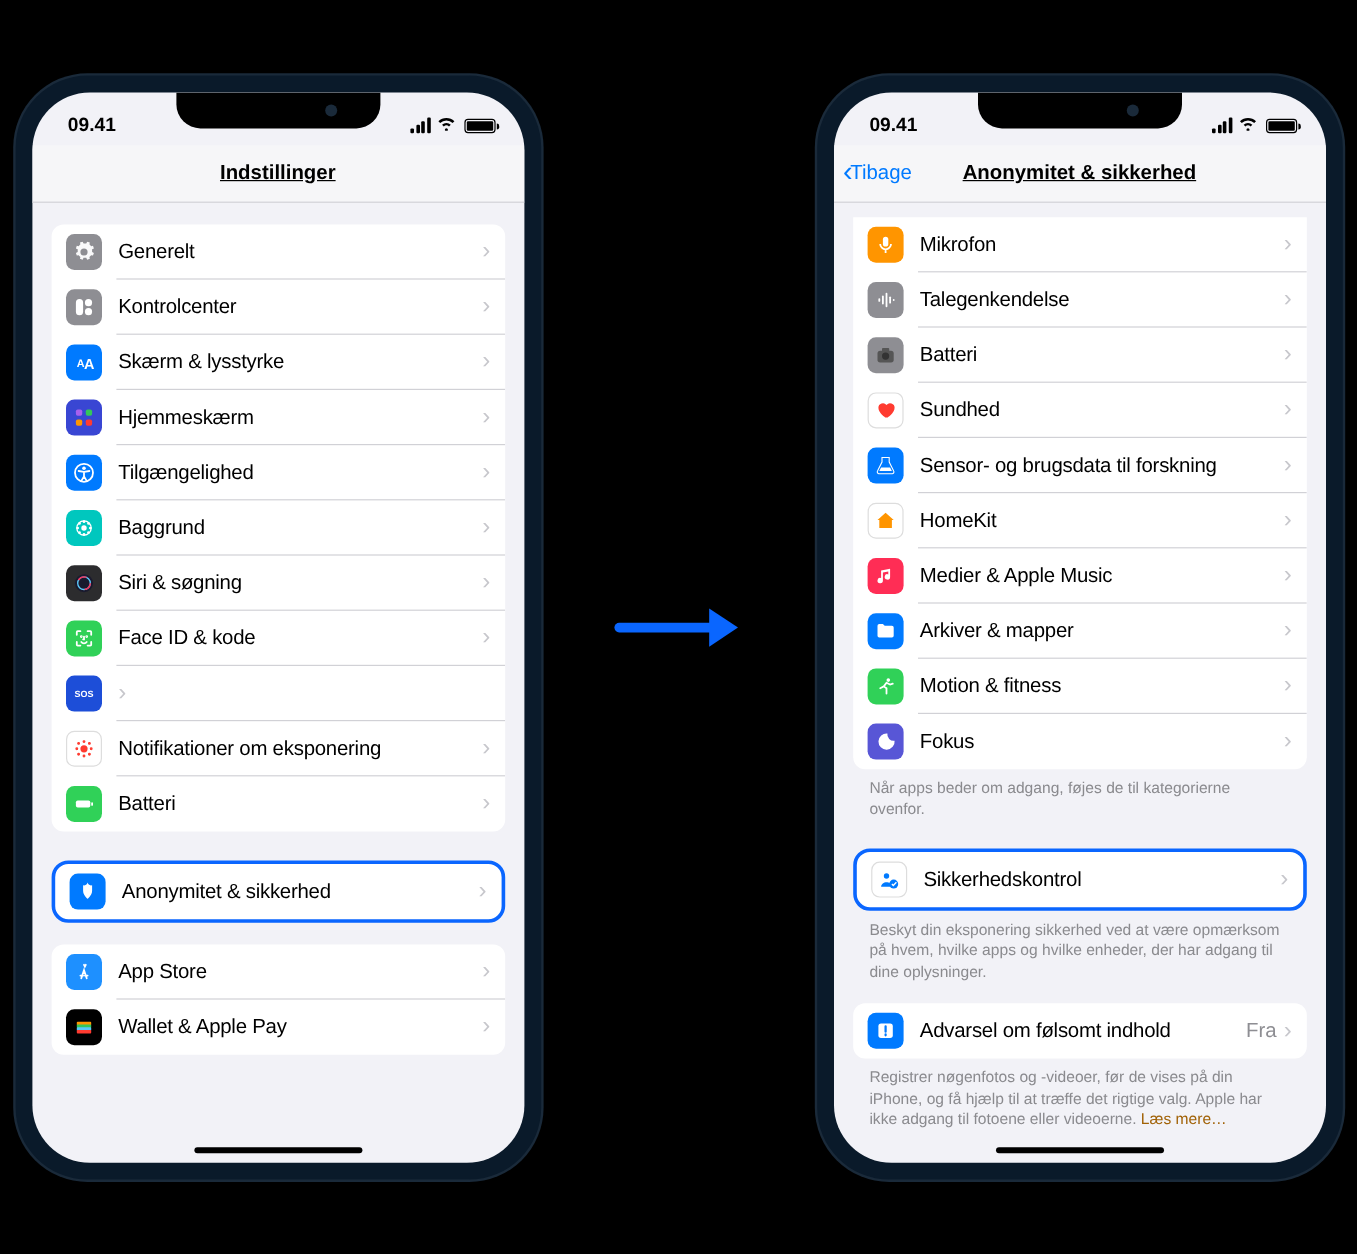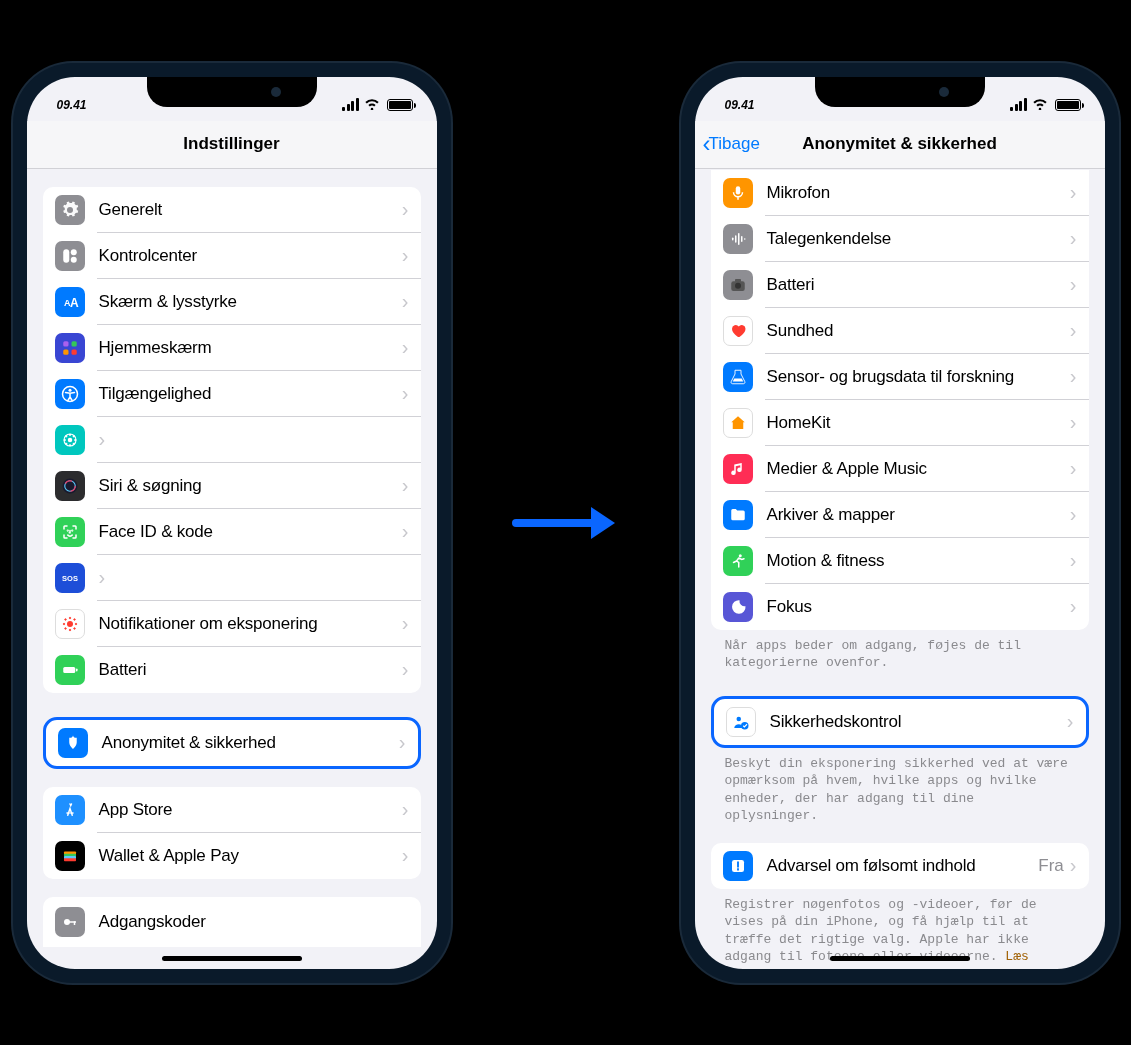--- a/index.html
+++ b/index.html
@@ -51,23 +51,22 @@
     height: 10px;
     background: #1a2a3a;
     border-radius: 50%;
   }
   .status-bar {
     height: 44px;
     display: flex;
     justify-content: space-between;
     align-items: center;
     padding: 12px 24px 0 30px;
-    font-size: 12px;
+    font-size: 16px;
     font-weight: 600;
-    font-style: italic;
   }
   .status-right { display: flex; align-items: center; gap: 4px; }
   .signal { display: flex; align-items: flex-end; gap: 1.5px; }
   .signal span { width: 3px; background: #000; border-radius: 1px; }
   .signal span:nth-child(1){height:4px}.signal span:nth-child(2){height:7px}
   .signal span:nth-child(3){height:10px}.signal span:nth-child(4){height:13px}
   .wifi { font-size: 16px; }
   .battery {
     width: 26px; height: 12px; border: 1.5px solid #000; border-radius: 3px;
     position: relative; margin-left: 2px;
@@ -75,20 +74,21 @@
   .battery::before { content:""; position:absolute; right:-4px; top:3px; width:2px; height:5px; background:#000; border-radius:0 2px 2px 0;}
   .battery::after { content:""; position:absolute; left:1px; top:1px; bottom:1px; right:1px; background:#000; border-radius:1px;}
   .nav-bar {
     height: 48px;
     display: flex;
     align-items: center;
     justify-content: center;
     border-bottom: 0.5px solid #d1d1d6;
     position: relative;
     background: #f6f6f8;
+    text-decoration: underline;
   }
   .nav-title { font-size: 17px; font-weight: 600; }
   .nav-back {
     position: absolute;
     left: 8px;
     display: flex;
     align-items: center;
     color: #007aff;
     font-size: 17px;
   }
@@ -148,21 +148,20 @@
   .chevron {
     color: #c7c7cc;
     font-size: 20px;
     font-weight: 300;
   }
   .footer-text {
     font-size: 13px;
     color: #8a8a8e;
     padding: 7px 14px 0 14px;
     line-height: 1.35;
-    font-family: Liberation Mono, monospace;
   }
   .footer-text .link { color: #a16207; }
   .home-indicator {
     position: absolute;
     bottom: 8px;
     left: 50%;
     transform: translateX(-50%);
     width: 140px;
     height: 5px;
     background: #000;
@@ -282,20 +281,21 @@
                 <circle cx="12" cy="5" r="1.5"></circle>
                 <circle cx="12" cy="19" r="1.5"></circle>
                 <circle cx="5" cy="12" r="1.5"></circle>
                 <circle cx="19" cy="12" r="1.5"></circle>
                 <circle cx="7" cy="7" r="1.5"></circle>
                 <circle cx="17" cy="7" r="1.5"></circle>
                 <circle cx="7" cy="17" r="1.5"></circle>
                 <circle cx="17" cy="17" r="1.5"></circle>
               </svg>
             </div>
+            <span class="row-label">Baggrund</span>
             <span class="chevron">›</span>
           </div>
           <div class="row">
             <div class="icon" style="background:#2c2c2e">
               <svg viewBox="0 0 24 24">
                 <circle cx="12" cy="12" r="10" fill="#1a1a2e"></circle>
                 <circle cx="12" cy="12" r="7" fill="none" stroke="#5ac8fa" stroke-width="1.5"></circle>
                 <circle cx="12" cy="12" r="7" fill="none" stroke="#ff2d55" stroke-width="1.5" stroke-dasharray="10 15"></circle>
               </svg>
             </div>
@@ -384,30 +384,20 @@
                 <rect x="4" y="9" width="16" height="4" rx="1" fill="#34c759"></rect>
                 <rect x="4" y="12" width="16" height="4" rx="1" fill="#5ac8fa"></rect>
                 <rect x="4" y="15" width="16" height="4" rx="1" fill="#ff3b30"></rect>
               </svg>
             </div>
             <span class="row-label">Wallet &amp; Apple Pay</span>
             <span class="chevron">›</span>
           </div>
         </div>
 
-      <div class="half-row">
-        <div class="icon" style="background:#8e8e93">
-          <svg viewBox="0 0 24 24" fill="#fff">
-              <circle cx="8" cy="12" r="4"></circle>
-              <rect x="11" y="11" width="9" height="2"></rect>
-              <rect x="17" y="11" width="2" height="5"></rect>
-            </svg>
-        </div>
-        <span class="row-label">Adgangskoder</span>
-      </div>
 
     </div>
     <div class="home-indicator"></div>
   </div>
 </div>
 
 <div class="arrow-between">
   <svg viewBox="0 0 110 40">
       <line x1="5" y1="20" x2="90" y2="20" stroke="#0a66ff" stroke-width="8" stroke-linecap="round"></line>
       <path d="M80 4 L104 20 L80 36 Z" fill="#0a66ff"></path>
@@ -436,21 +426,21 @@
     </div>
     <div class="nav-bar">
       <div class="nav-back">
         <span class="nav-back-chevron">‹</span>
         <span>Tibage</span>
       </div>
       <span class="nav-title">Anonymitet &amp; sikkerhed</span>
     </div>
     <div class="content">
 
-      <div class="group tight" style="margin-top:1px; border-radius:0 0 10px 10px" id="p2g1">
+      <div class="group tight" style="margin-top:12px; border-radius:0 0 10px 10px" id="p2g1">
           <div class="row">
             <div class="icon" style="background:#ff9500">
               <svg viewBox="0 0 24 24" fill="#fff">
                 <rect x="9" y="3" width="6" height="11" rx="3"></rect>
                 <path d="M6 11a6 6 0 0012 0M12 17v4" stroke="#fff" stroke-width="2" fill="none"></path>
               </svg>
             </div>
             <span class="row-label">Mikrofon</span>
             <span class="chevron">›</span>
           </div>

